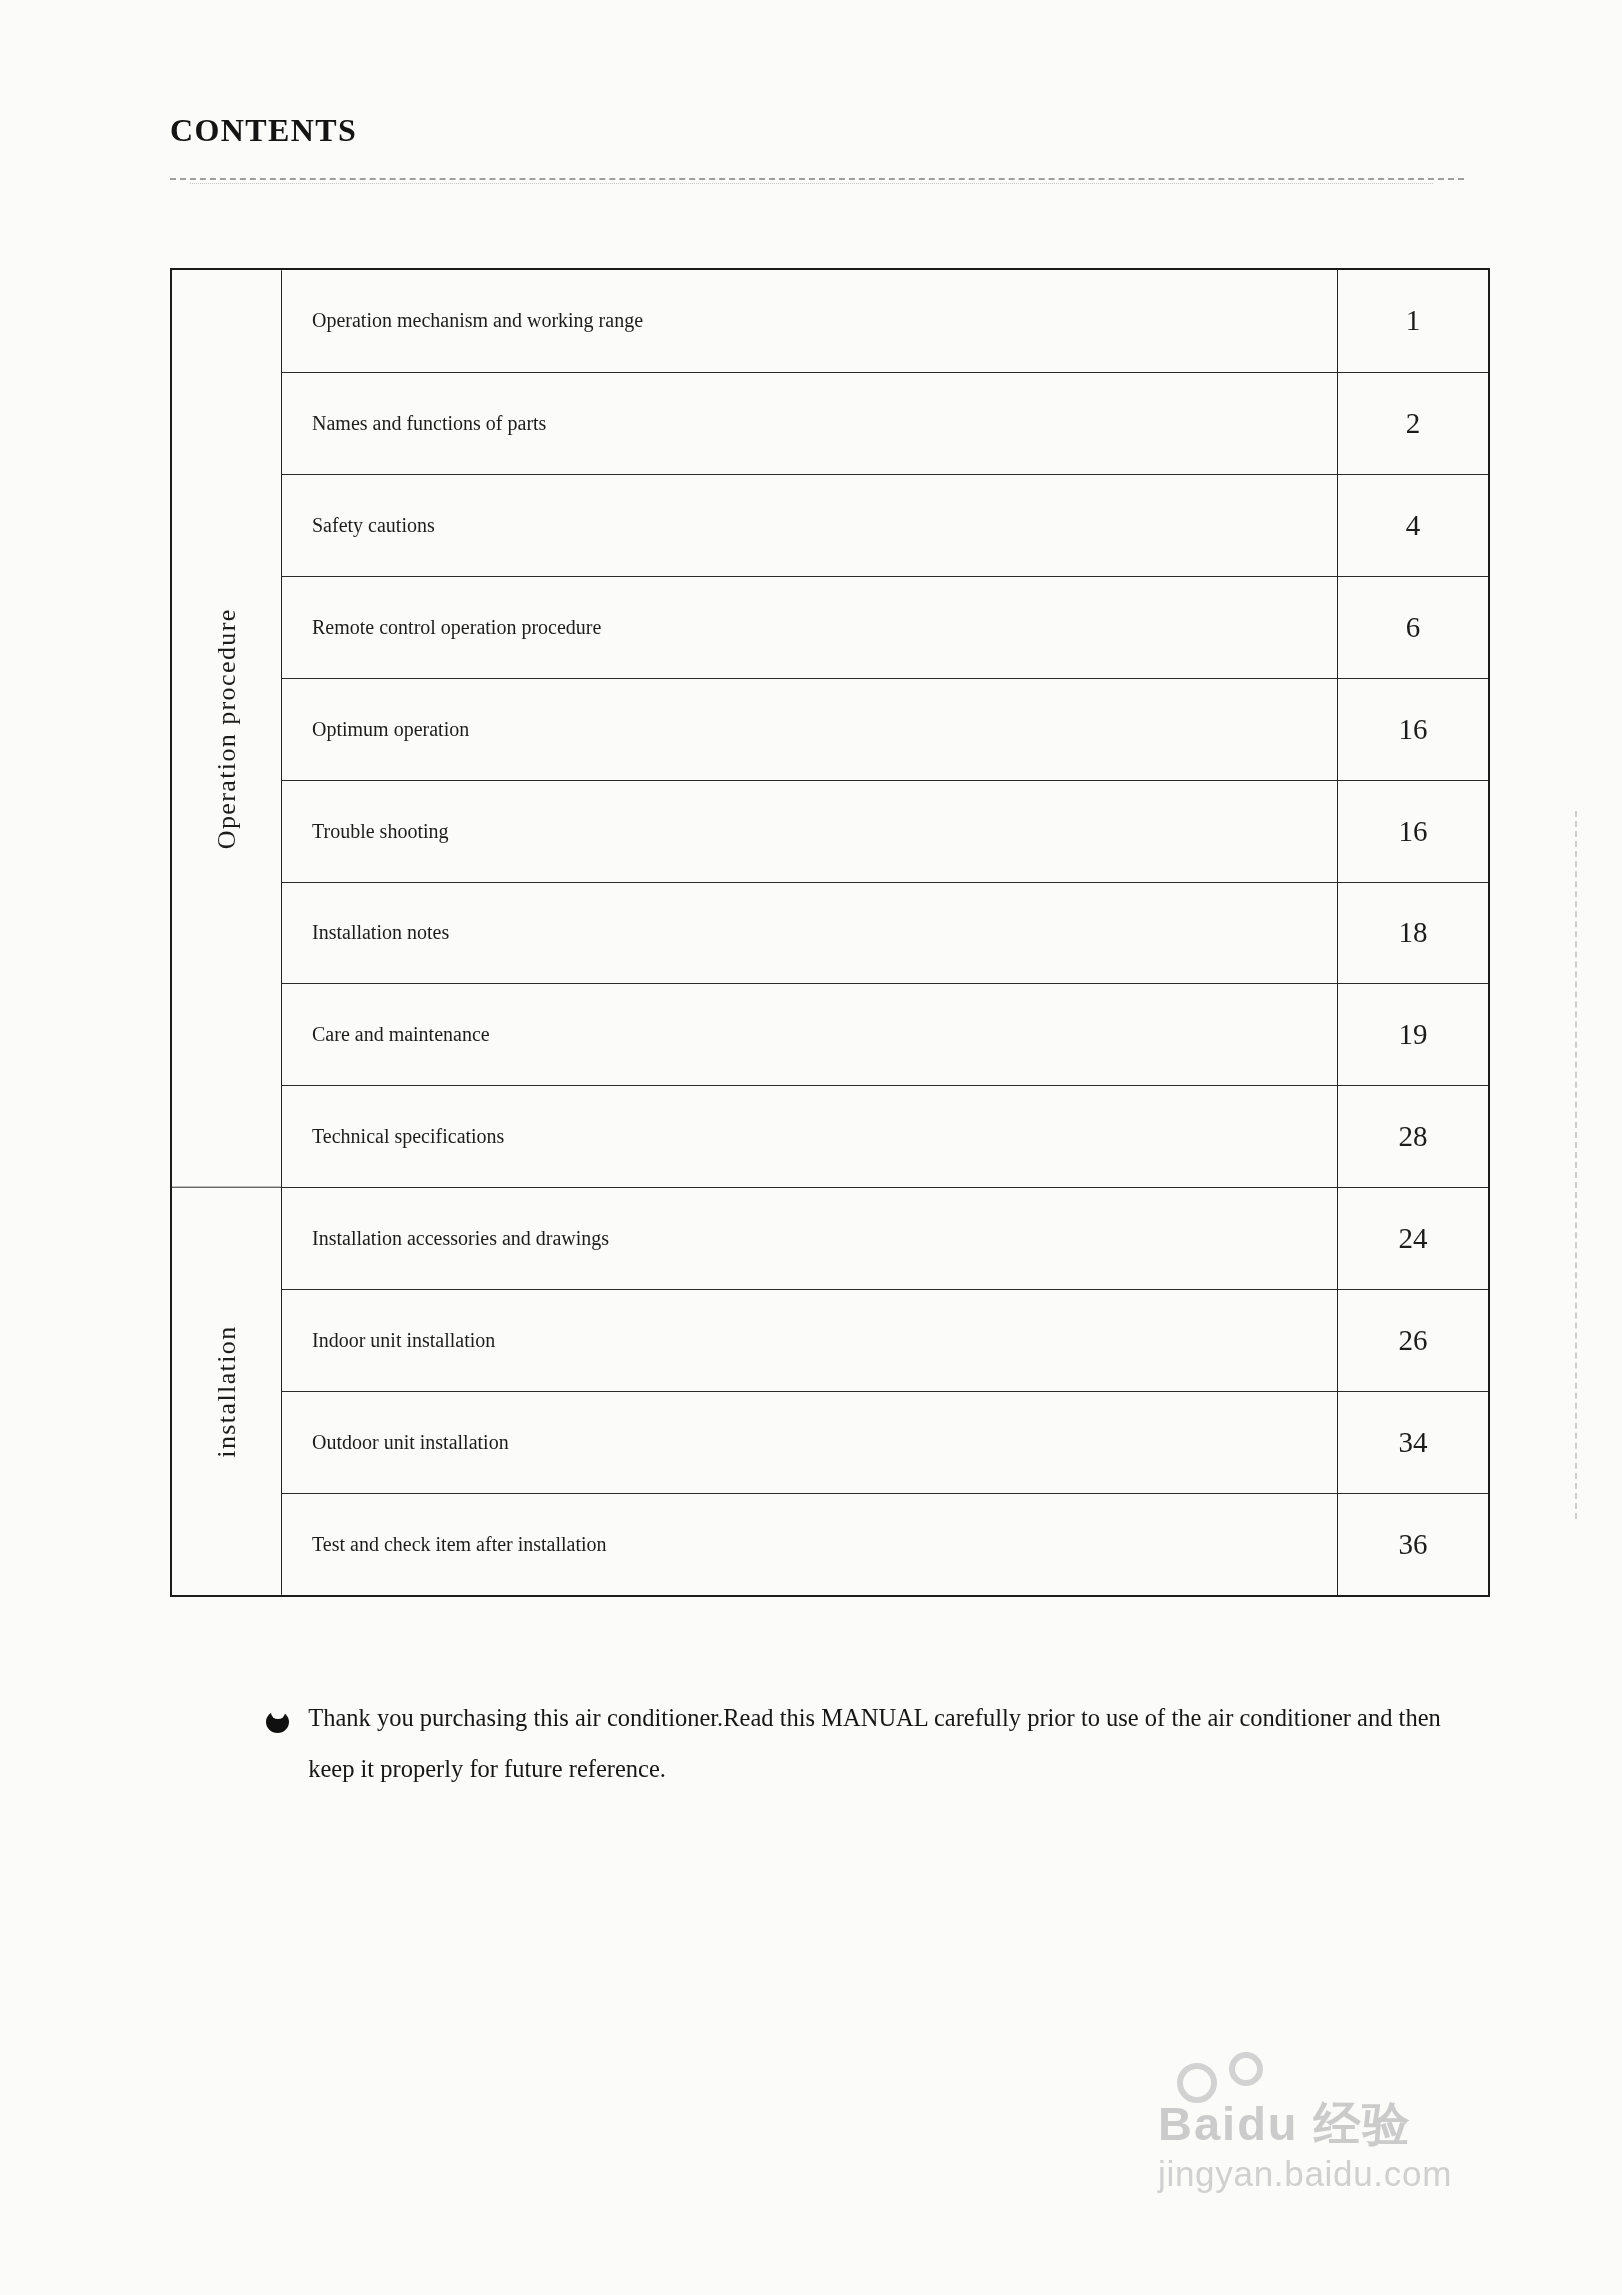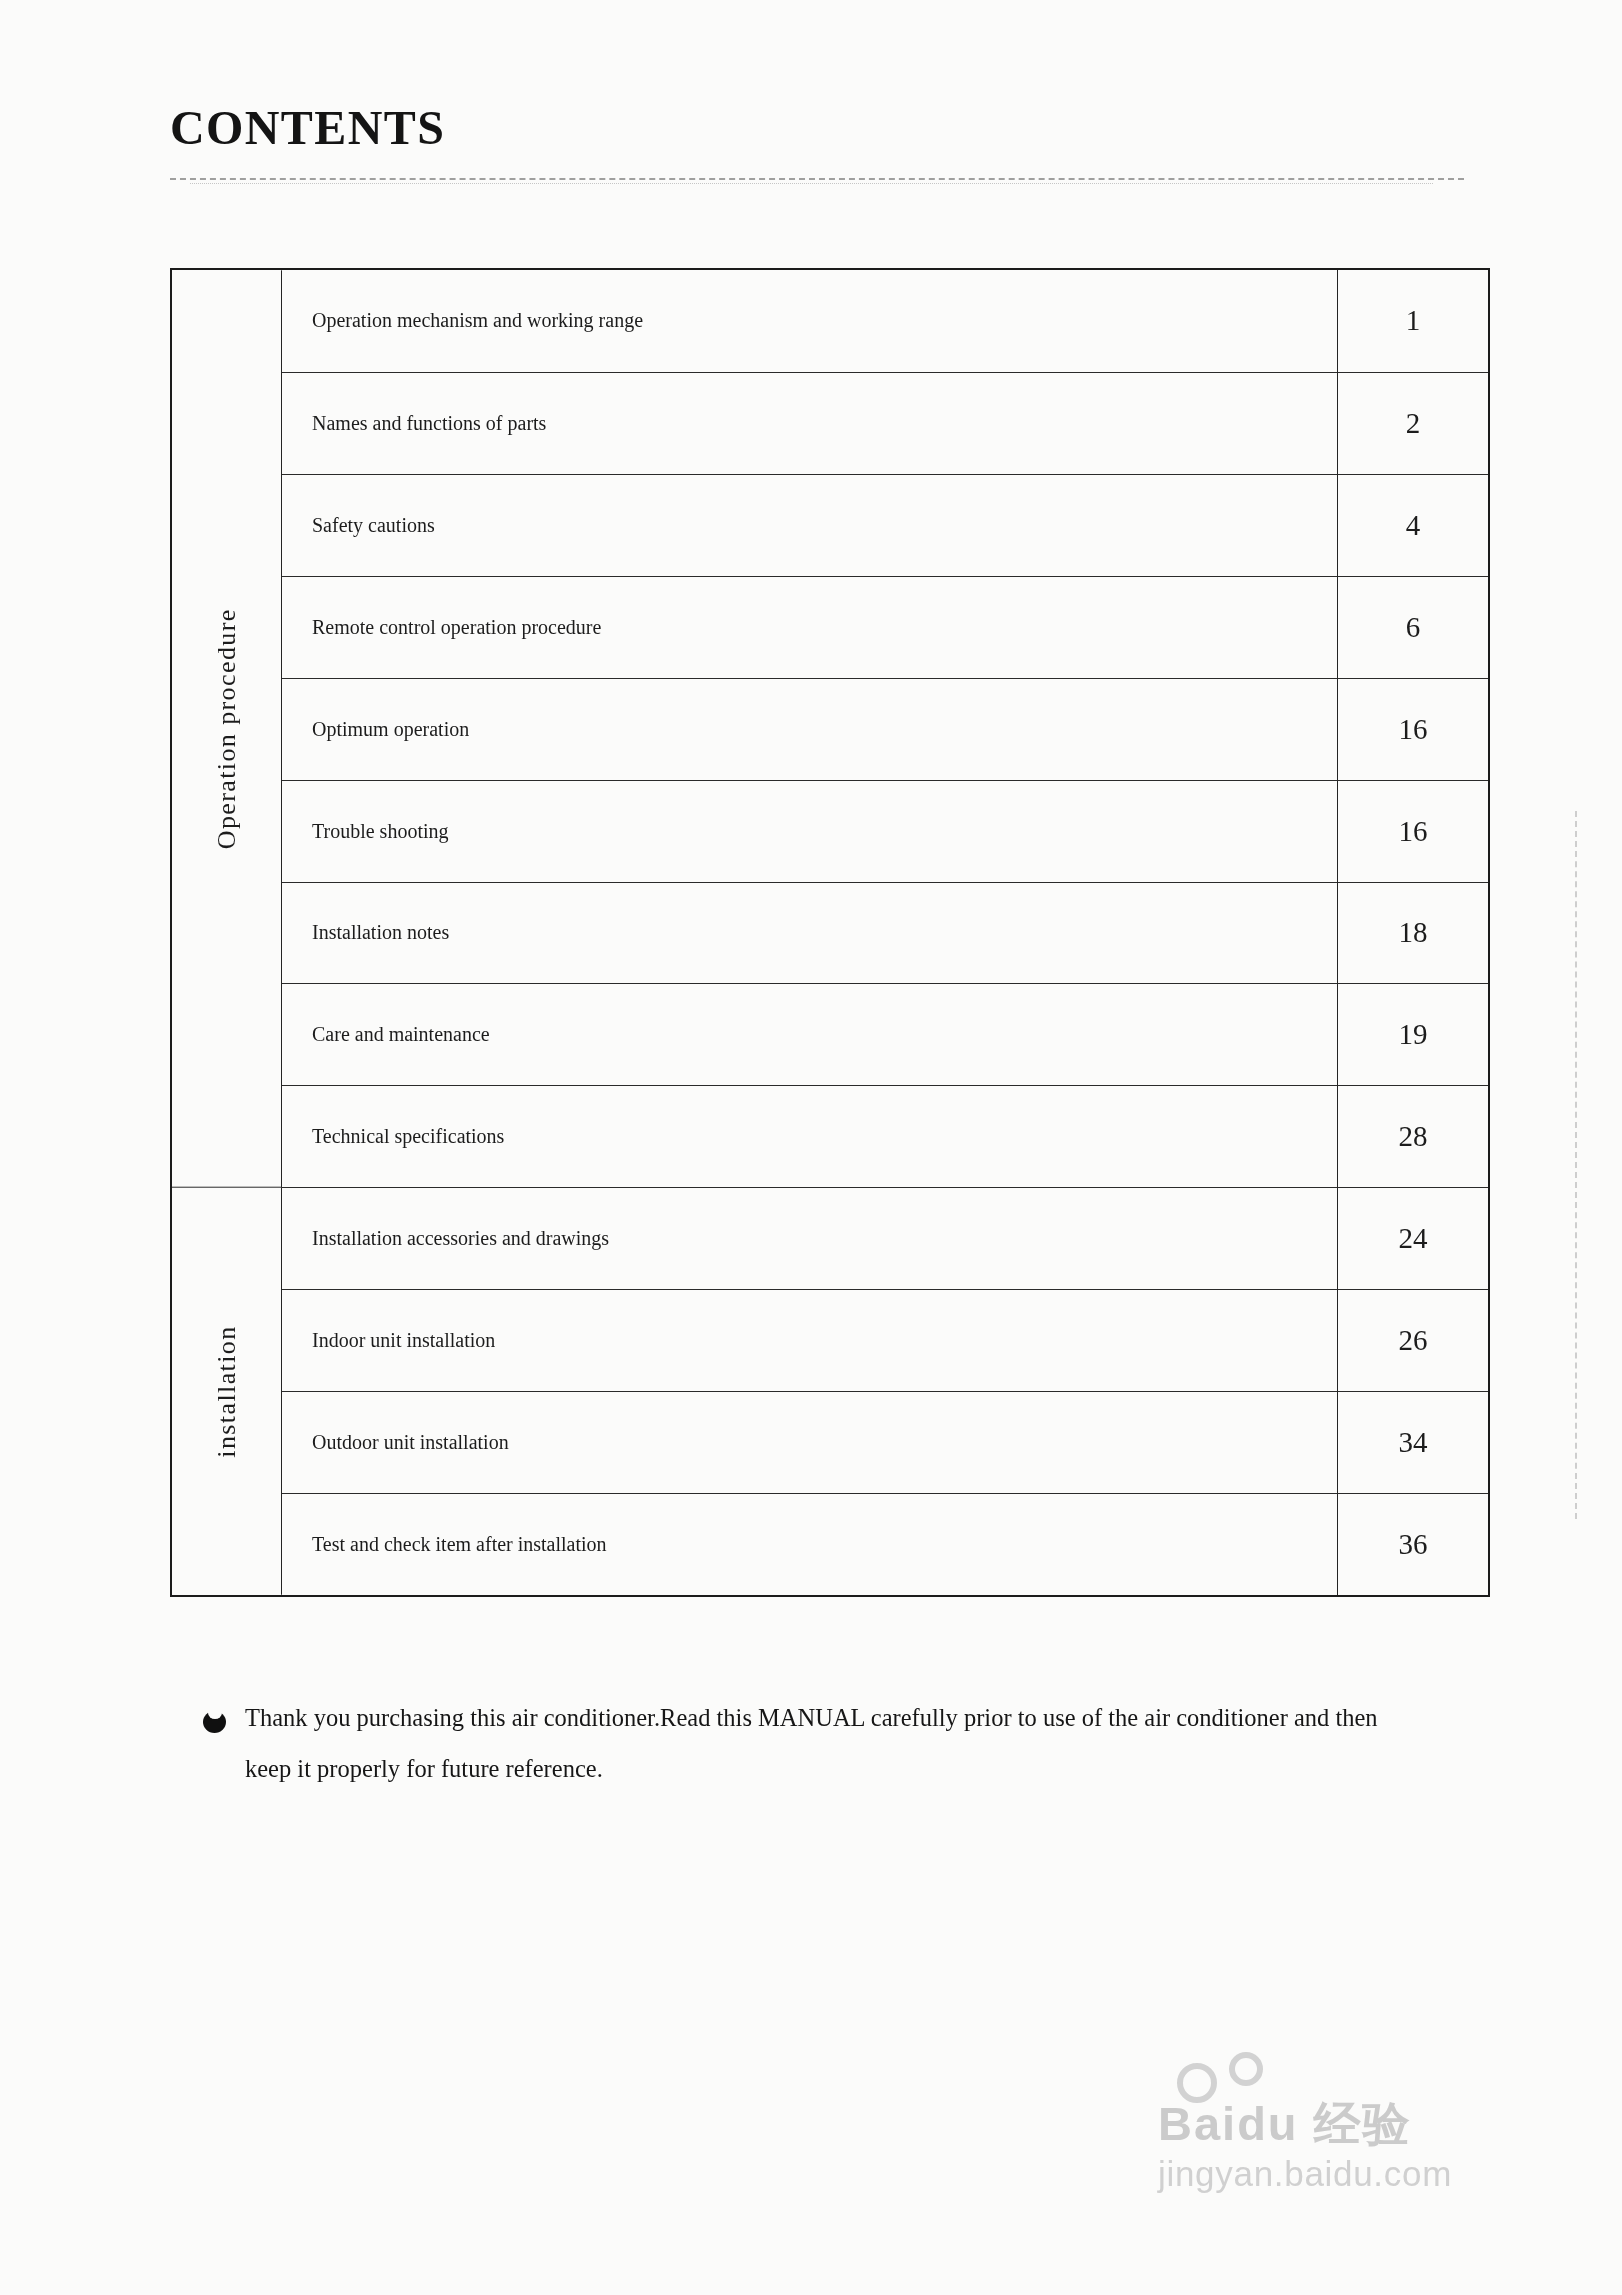--- a/index.html
+++ b/index.html
@@ -13,22 +13,22 @@
     background: #fbfbfa;
     font-family: "Liberation Serif", serif;
     color: #1c1c1c;
     overflow: hidden;
   }
 
   
   .page-title {
     position: absolute;
     left: 170px;
-    top: 100px;
-    font-size: 48px;
+    top: 112px;
+    font-size: 32px;
     font-weight: bold;
     letter-spacing: 1.4px;
     color: #141414;
   }
   .title-rule {
     position: absolute;
     left: 170px;
     top: 178px;
     width: 1294px;
     height: 0;
@@ -92,20 +92,21 @@
   
   .note {
     position: absolute;
     left: 203px;
     top: 1704px;
     width: 1301px;
     display: flex;
     align-items: flex-start;
     font-size: 24.5px;
     color: #161616;
+    justify-content: center;
   }
   .bullet {
     position: relative;
     display: inline-block;
     width: 23px;
     height: 22px;
     margin-top: 6.8px;
     margin-right: 19px;
     background: #101010;
     border-radius: 50%;

